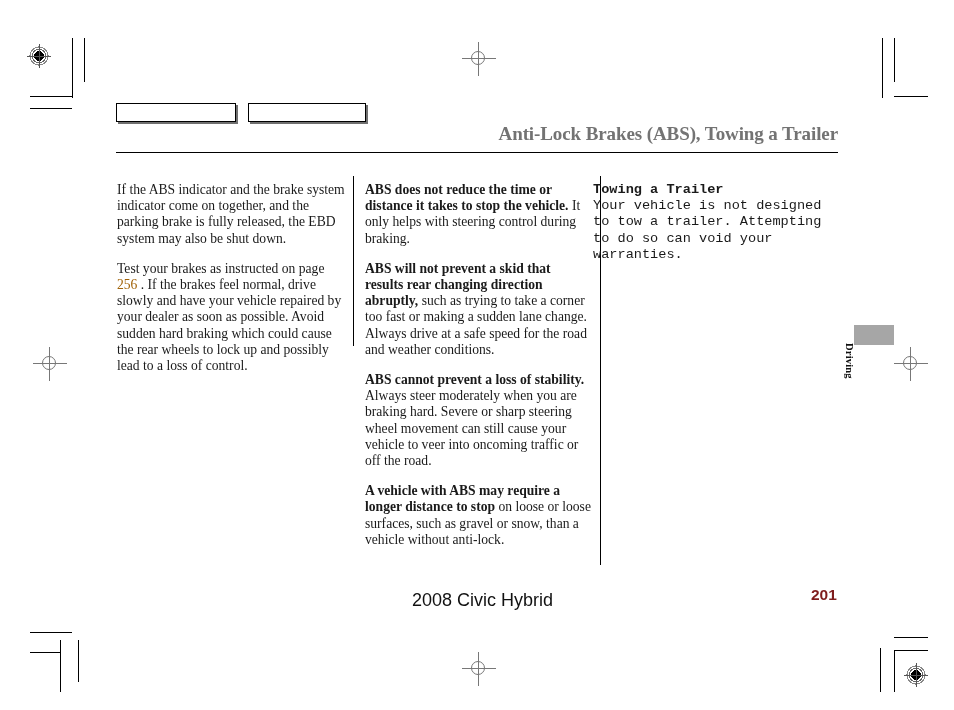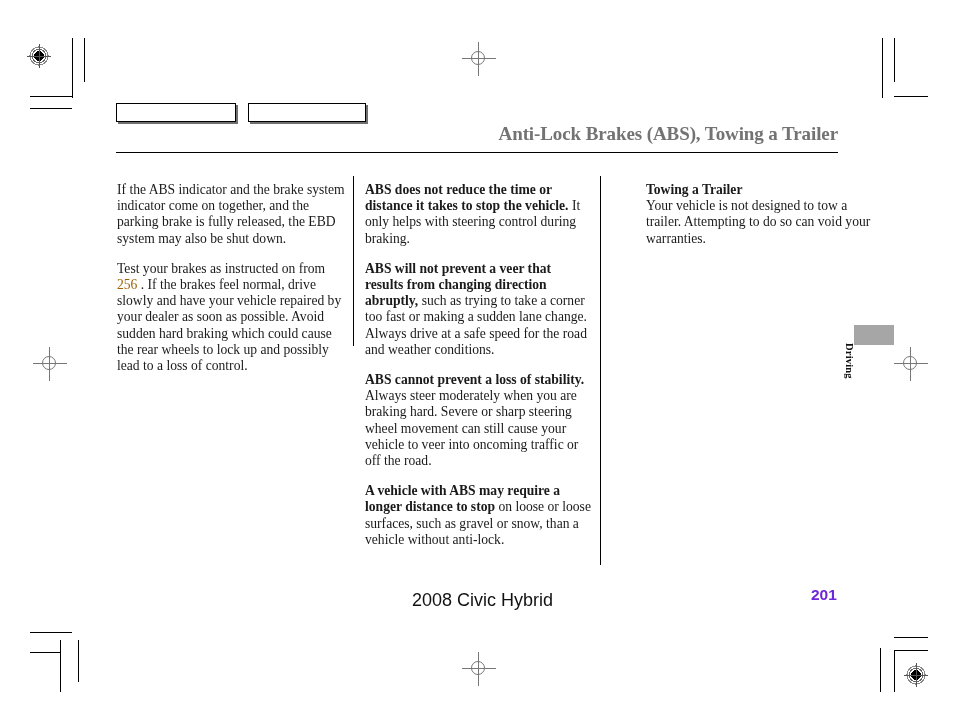--- a/index.html
+++ b/index.html
@@ -103,21 +103,21 @@
   
   .col {
     position: absolute;
     top: 178px;
     font-size: 13.6px;
     line-height: 16.2px;
     text-align: left;
   }
   #col1 { left: 117px; width: 228px; }
   #col2 { left: 365px; width: 226px; }
-  #col3 { left: 646px; width: 232px; }
+  #col3 { left: 593px; width: 232px; font-family: Liberation Mono, monospace; }
 
   .col p { margin: 4px 0 14px 0; }
   .col p:last-child { margin-bottom: 0; }
   .col b, .col .hd { font-weight: bold; }
   .hd { display: block; }
   .link { color: #2a3fd6; }
 
   .divider {
     position: absolute;
     width: 1px;
@@ -158,21 +158,21 @@
     color: #111;
     white-space: nowrap;
   }
   .footer-page {
     position: absolute;
     left: 811px;
     top: 586px;
     font-family: "Liberation Sans", sans-serif;
     font-size: 15.5px;
     font-weight: bold;
-    color: #6d28d9;
+    color: #7f1d1d;
   }
 </style>
 </head>
 <body>
 
 <div class="reg-target" style="left:26px; top:43px;"></div>
 <div class="cmark v" style="left:72px; top:38px; height:60px;"></div>
 <div class="cmark v" style="left:84px; top:38px; height:44px;"></div>
 <div class="cmark h" style="left:30px; top:96px; width:42px;"></div>
 <div class="cmark h" style="left:30px; top:108px; width:42px;"></div>
@@ -220,25 +220,25 @@
 <div class="nav-btn" style="left:248px; top:103px; width:118px;"></div>
 
 <div class="page-title">Anti-Lock Brakes (ABS), Towing a Trailer</div>
 <div class="title-rule"></div>
 
 <div class="divider" id="div1"></div>
 <div class="divider" id="div2"></div>
 
 <div class="col" id="col1">
     <p><span>If the ABS indicator and the brake system indicator come on together, and the parking brake is fully released, the EBD system may also be shut down.</span></p>
-    <p><span>Test your brakes as instructed on from </span><span class="link" style="color: #a16207;">256</span><span> . If the brakes feel normal, drive slowly and have your vehicle repaired by your dealer as soon as possible. Avoid sudden hard braking which could cause the rear wheels to lock up and possibly lead to a loss of control.</span></p>
+    <p><span>Test your brakes as instructed on page </span><span class="link" style="color: #a16207;">256</span><span> . If the brakes feel normal, drive slowly and have your vehicle repaired by your dealer as soon as possible. Avoid sudden hard braking which could cause the rear wheels to lock up and possibly lead to a loss of control.</span></p>
   </div>
 <div class="col" id="col2">
     <p><b>ABS does not reduce the time or distance it takes to stop the vehicle.</b><span> It only helps with steering control during braking.</span></p>
-    <p><b>ABS will not prevent a veer that results from changing direction abruptly,</b><span> such as trying to take a corner too fast or making a sudden lane change. Always drive at a safe speed for the road and weather conditions.</span></p>
+    <p><b>ABS will not prevent a skid that results rear changing direction abruptly,</b><span> such as trying to take a corner too fast or making a sudden lane change. Always drive at a safe speed for the road and weather conditions.</span></p>
     <p><b>ABS cannot prevent a loss of stability.</b><span> Always steer moderately when you are braking hard. Severe or sharp steering wheel movement can still cause your vehicle to veer into oncoming traffic or off the road.</span></p>
     <p><b>A vehicle with ABS may require a longer distance to stop</b><span> on loose or loose surfaces, such as gravel or snow, than a vehicle without anti-lock.</span></p>
   </div>
 <div class="col" id="col3">
     <p><span class="hd">Towing a Trailer</span><span>Your vehicle is not designed to tow a trailer. Attempting to do so can void your warranties.</span></p>
   </div>
 
 <div class="side-tab-block" style="background: rgb(166, 166, 166);"></div>
 <div class="side-tab-label">Driving</div>
 

